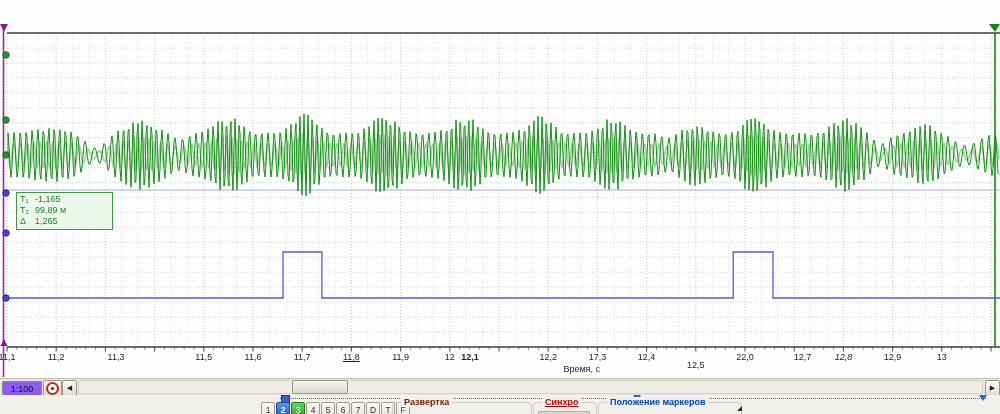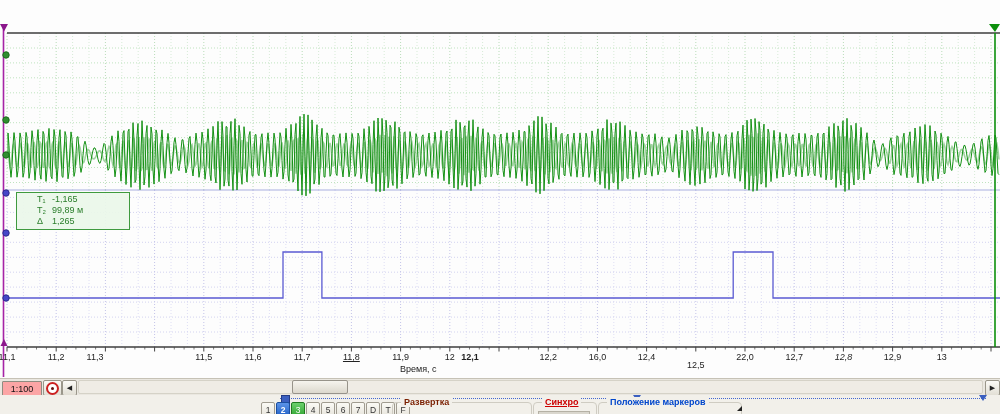--- a/index.html
+++ b/index.html
@@ -19,31 +19,31 @@
          font-size:9.5px;color:#222;display:flex;align-items:center;justify-content:center;}
   .corner{position:absolute;right:1px;bottom:1px;width:0;height:0;
           border-left:4px solid transparent;border-bottom:4px solid #333;}
   
   #mstrip{position:absolute;left:0;top:24px;width:1000px;height:9px;background:#f4f2ec;}
   
   #plot-wrap{position:absolute;left:0;top:0;width:1000px;height:378px;background:#fdfdfd;}
   #plot-svg{position:absolute;left:0;top:0;}
   #legend{position:absolute;left:16px;top:192px;width:89px;
           border:1px solid #3f9a3f;background:rgba(235,247,233,.93);
-          font-size:9px;color:#2a7d2a;padding:1px 3px 2px 20px;line-height:11px;}
+          font-size:9px;color:#2a7d2a;padding:1px 3px 2px 3px;line-height:11px;}
   .lrow{display:flex;}
   .lsym{width:15px;}
   #tick-labels span{position:absolute;top:352px;width:34px;margin-left:-17px;
           text-align:center;font-size:9px;color:#222;}
-  #axis-title{position:absolute;left:400px;top:364px;width:200px;text-align:left;
+  #axis-title{position:absolute;left:400px;top:364px;width:200px;text-align:right;
           font-size:9px;color:#222;}
   
   #scrollrow{position:absolute;left:0;top:378px;width:1000px;height:17px;
              background:#eae7e0;border-top:1px solid #c6c2b6;box-sizing:border-box;}
-  #zoombox{position:absolute;left:2px;top:2px;width:38px;height:13px;background:#fca5a5;
+  #zoombox{position:absolute;left:2px;top:2px;width:38px;height:13px;background:#8b5cf6;
            border:1px solid #8f8c80;border-radius:1px;font-size:9px;color:#111;
            display:flex;align-items:center;justify-content:center;}
   .sbtn{position:absolute;top:1px;height:14px;background:linear-gradient(#fbfaf6,#e2dfd5);
         border:1px solid #9a968a;border-radius:2px;display:flex;align-items:center;justify-content:center;}
   #recbtn{left:43px;width:17px;}
   #recbtn .ring{width:9px;height:9px;border:2px solid #c22;border-radius:50%;background:#fff;
         display:flex;align-items:center;justify-content:center;}
   #recbtn .dot{width:3px;height:3px;background:#611;border-radius:50%;}
   #leftbtn{left:62px;width:13px;font-size:7px;color:#222;}
   #rightbtn{left:985px;width:13px;font-size:7px;color:#222;}
@@ -478,35 +478,35 @@
       </div>
       <div class="lrow">
         <span class="lsym">Δ</span>
         <span>1,265</span>
       </div>
     </div>
 
     <div id="tick-labels">
         <span style="left: 7px;">11,1</span>
         <span style="left: 56.2px;">11,2</span>
-        <span style="left: 95px;">11,3</span>
+        <span style="left: 116px;">11,3</span>
         <span style="left: 149px; margin-top: 26px;">11,4</span>
         <span style="left: 203.8px;">11,5</span>
         <span style="left: 253px;">11,6</span>
         <span style="left: 302.2px;">11,7</span>
         <span style="left: 351.4px; text-decoration: underline;">11,8</span>
         <span style="left: 400.6px;">11,9</span>
         <span style="left: 449.8px;">12</span>
         <span style="left: 470px; font-weight: bold;">12,1</span>
         <span style="left: 548.2px;">12,2</span>
-        <span style="left: 597.4px;">16,0</span>
+        <span style="left: 597.4px;">17,3</span>
         <span style="left: 646.6px;">12,4</span>
         <span style="left: 695.8px; margin-top: 8px;">12,5</span>
         <span style="left: 745px;">22,0</span>
-        <span style="left: 794.2px;">12,7</span>
+        <span style="left: 794.2px; text-align: right;">12,7</span>
         <span style="left: 843.4px; font-style: italic;">12,8</span>
         <span style="left: 892.6px;">12,9</span>
         <span style="left: 941.8px;">13</span>
       </div>
     <div id="axis-title">Время, с</div>
   </div>
 
   <div id="scrollrow">
     <div id="zoombox">1:100</div>
     <div id="recbtn" class="sbtn">

